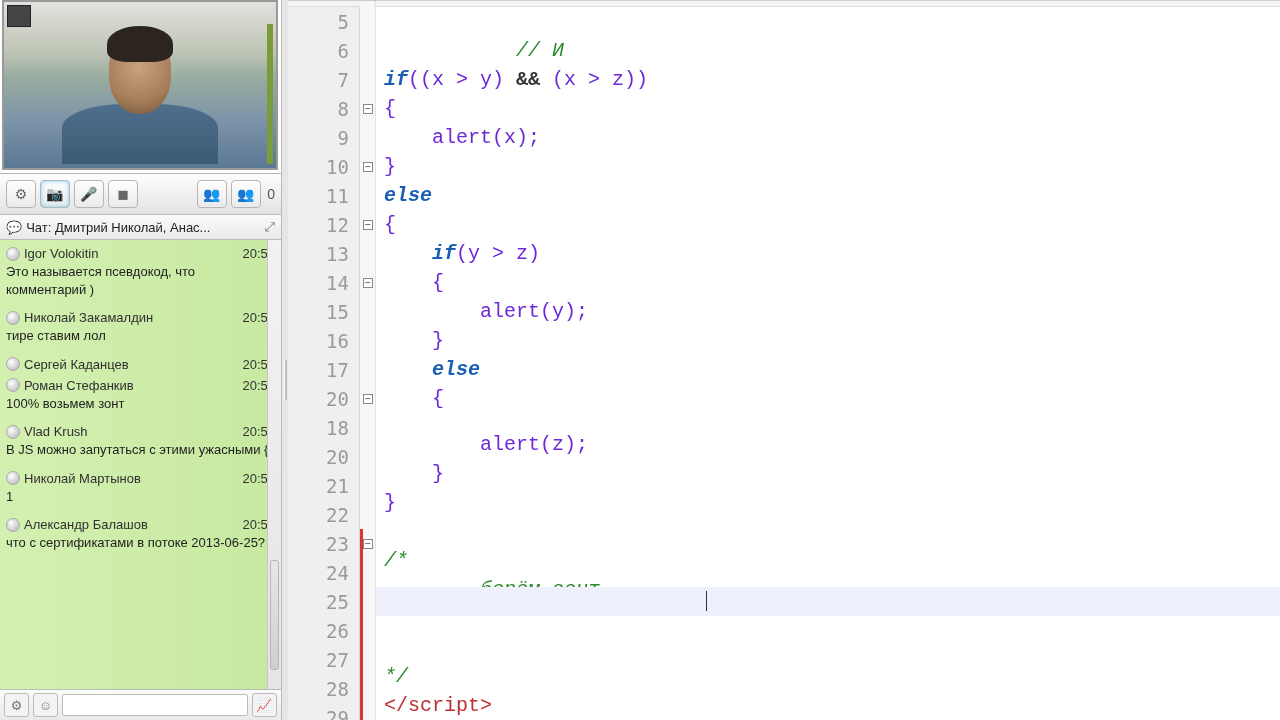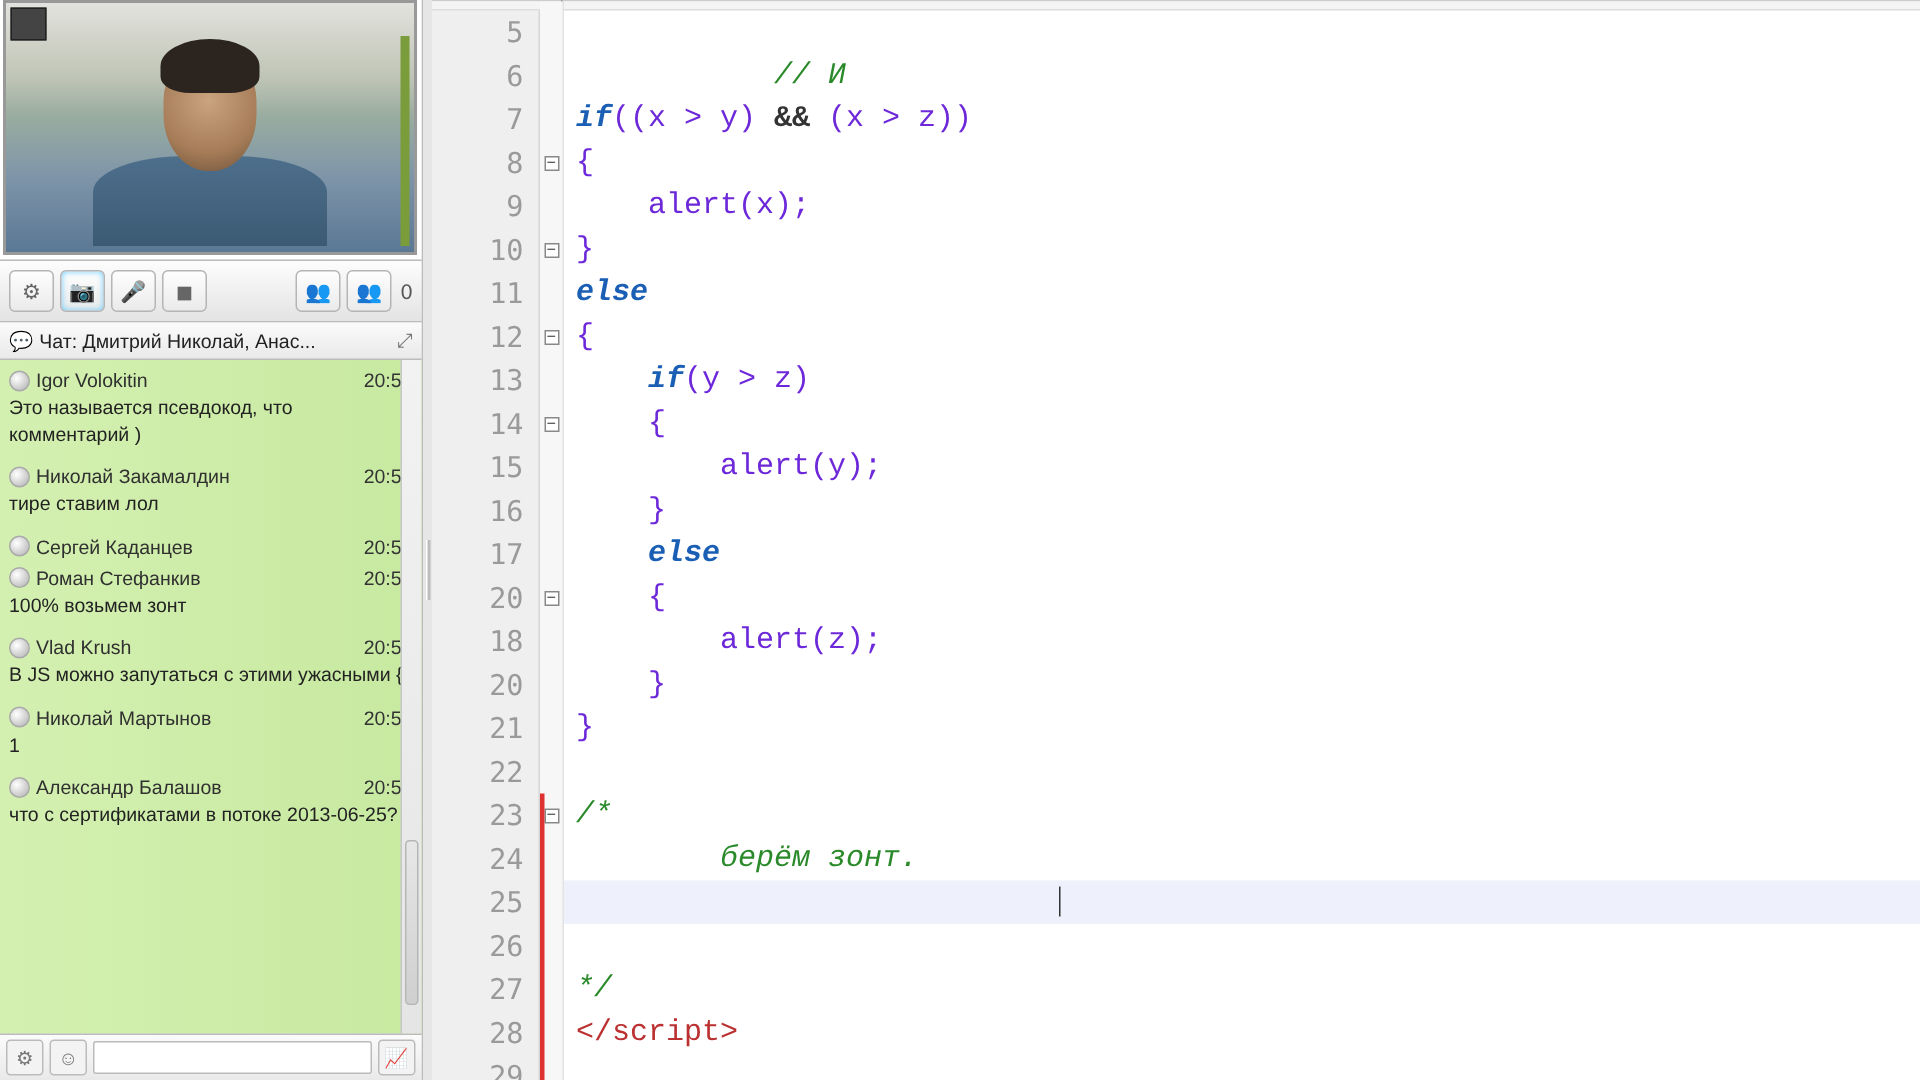--- a/index.html
+++ b/index.html
@@ -303,21 +303,21 @@
       </div>
       <div class="row" style="padding-left: 8px;">
         <pre><span class="c-plain">    }</span></pre>
       </div>
       <div class="row" style="padding-left: 8px;">
         <pre>    <span class="c-kw">else</span></pre>
       </div>
       <div class="row" style="padding-left: 8px;">
         <pre><span class="c-plain">    {</span></pre>
       </div>
-      <div class="row" style="padding-left: 8px;">
+      <div class="row" style="padding-left: 8px; margin-top: 17px;">
         <pre><span class="c-plain">        alert(z);</span></pre>
       </div>
       <div class="row" style="padding-left: 8px;">
         <pre><span class="c-plain">    }</span></pre>
       </div>
       <div class="row" style="padding-left: 8px;">
         <pre><span class="c-plain">}</span></pre>
       </div>
       <div class="row" style="padding-left: 8px;">
         <pre><span class="c-plain"></span></pre>

